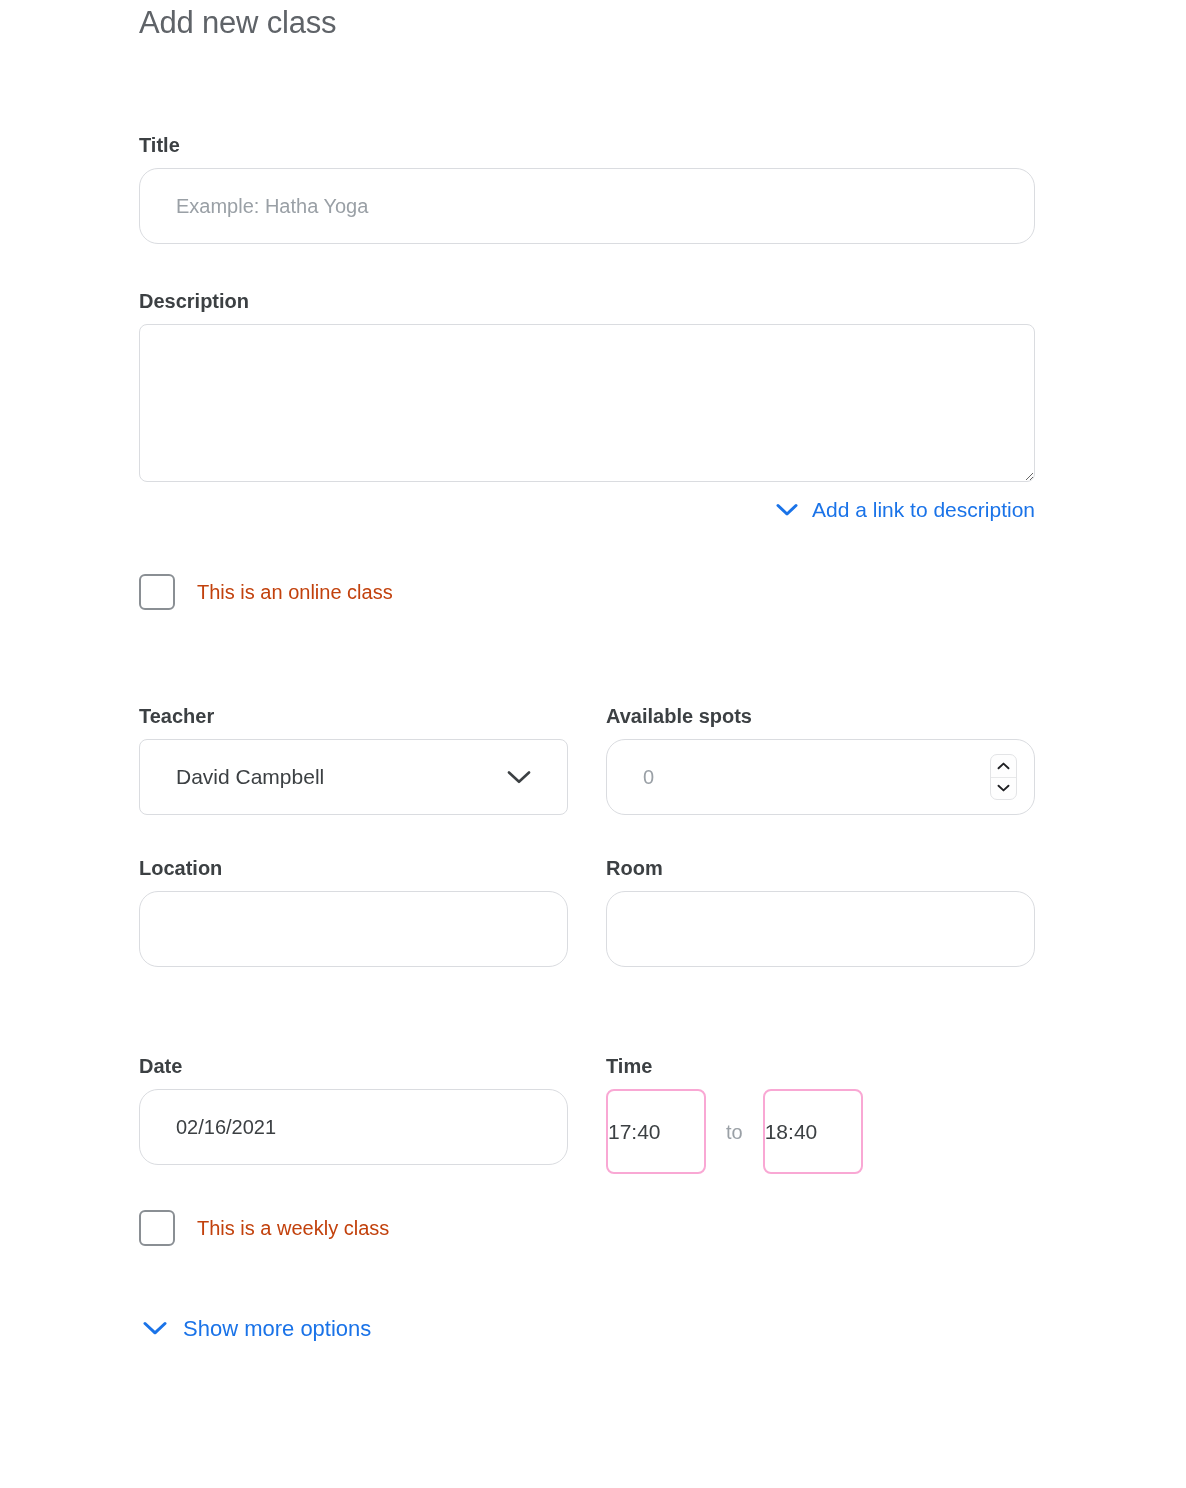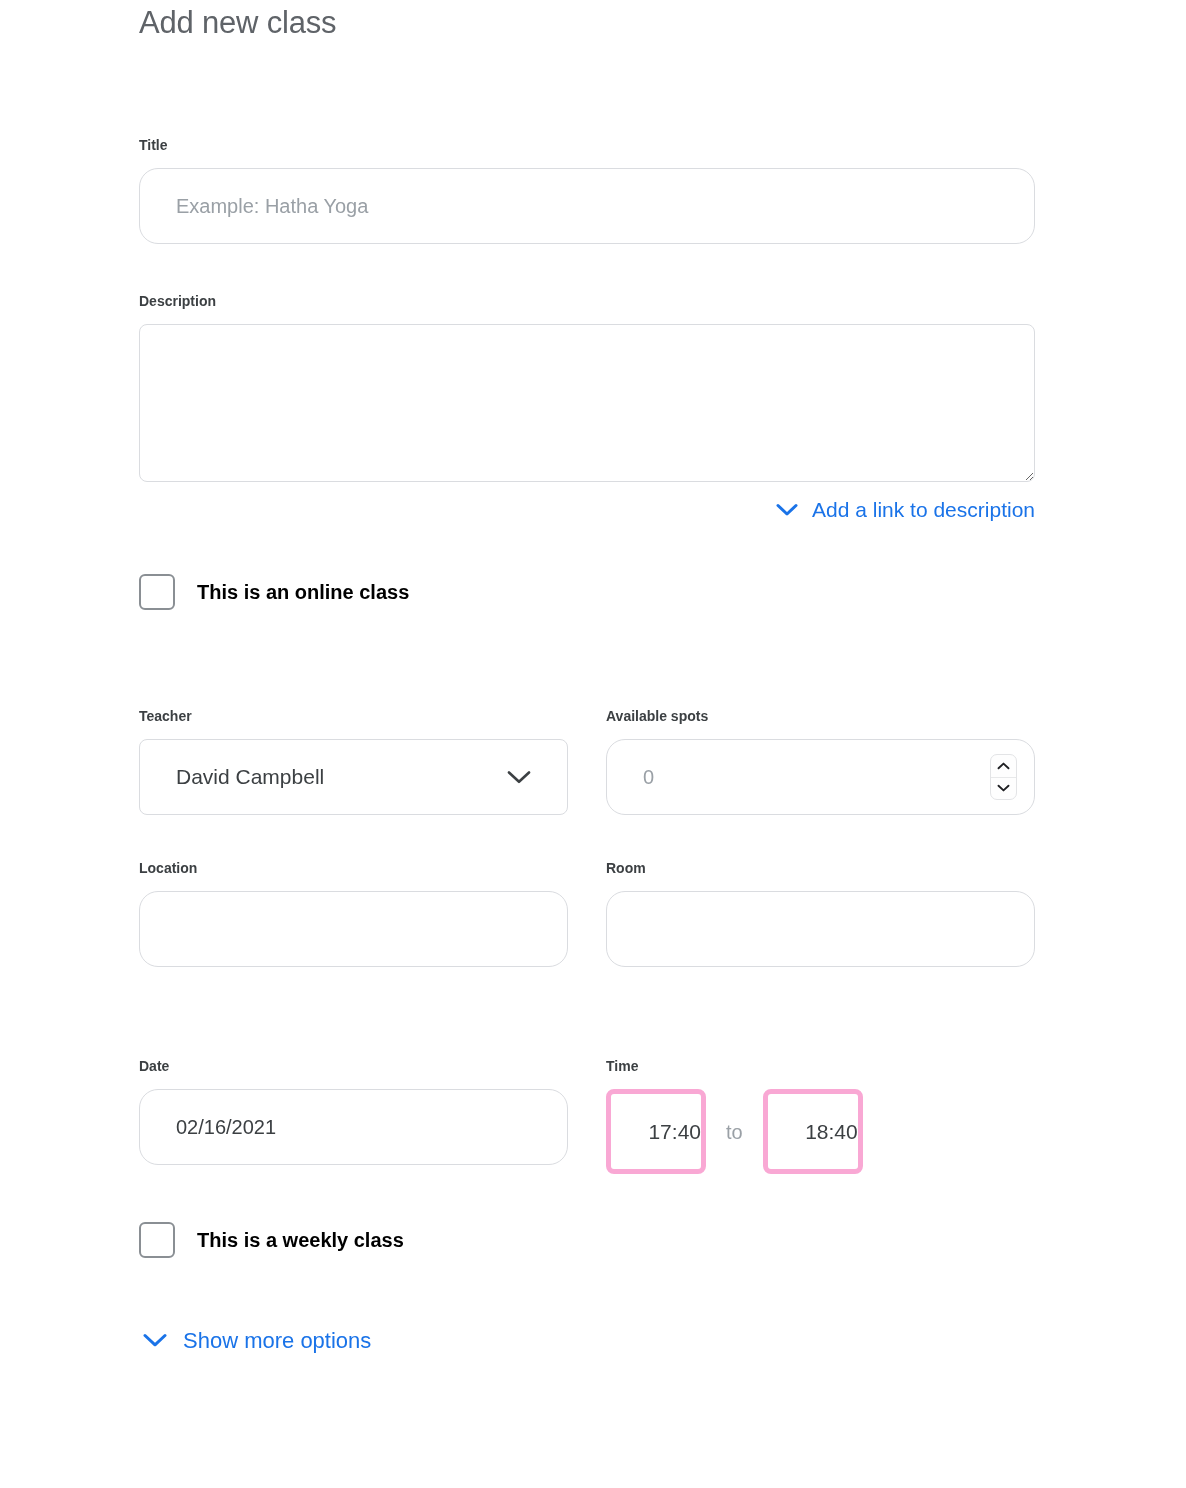--- a/index.html
+++ b/index.html
@@ -37,21 +37,21 @@
     color: #5f6368;
     letter-spacing: -0.2px;
     line-height: 46px;
     margin: 0;
     padding-top: 0px;
     height: 46px;
   }
 
   
   .field-label {
-    font-size: 14px;
+    font-size: 20px;
     font-weight: 700;
     color: #3c4043;
     line-height: 22px;
     margin-bottom: 12px;
     display: block;
   }
 
   .text-input {
     display: block;
     width: 100%;
@@ -115,27 +115,27 @@
     width: 36px;
     height: 36px;
     min-width: 36px;
     border: 2px solid #8a8f94;
     border-radius: 6px;
     background: #fff;
     cursor: pointer;
   }
   .cb-label {
     font-size: 20px;
-    font-weight: 700;
-    color: #000000;
+    font-weight: 400;
+    color: #c2410c;
     line-height: 24px;
     cursor: pointer;
   }
   .row-online  { margin-top: 52px; }
-  .row-weekly  { margin-top: 48px; }
+  .row-weekly  { margin-top: 36px; }
 
   
   .grid2 {
     display: grid;
     grid-template-columns: 429px 38px 429px;
     align-items: start;
   }
   .grid-teacher  { margin-top: 95px; }
   .grid-location { margin-top: 42px; }
   .grid-datetime { margin-top: 88px; }
@@ -198,27 +198,27 @@
 
   
   .time-row {
     display: flex;
     align-items: center;
     gap: 0;
   }
   .time-box {
     width: 100px;
     height: 85px;
-    border: 5px solid #f9a8d4;
+    border: 2px solid #f9a8d4;
     border-radius: 8px;
     background: #fff;
     font-family: "Liberation Sans", sans-serif;
     font-size: 21px;
     color: #3c4043;
-    text-align: right;
+    text-align: left;
     outline: none;
     padding: 0;
   }
   .time-sep {
     font-size: 20px;
     color: #9aa0a6;
     padding: 0 20px;
     line-height: 24px;
   }
 

